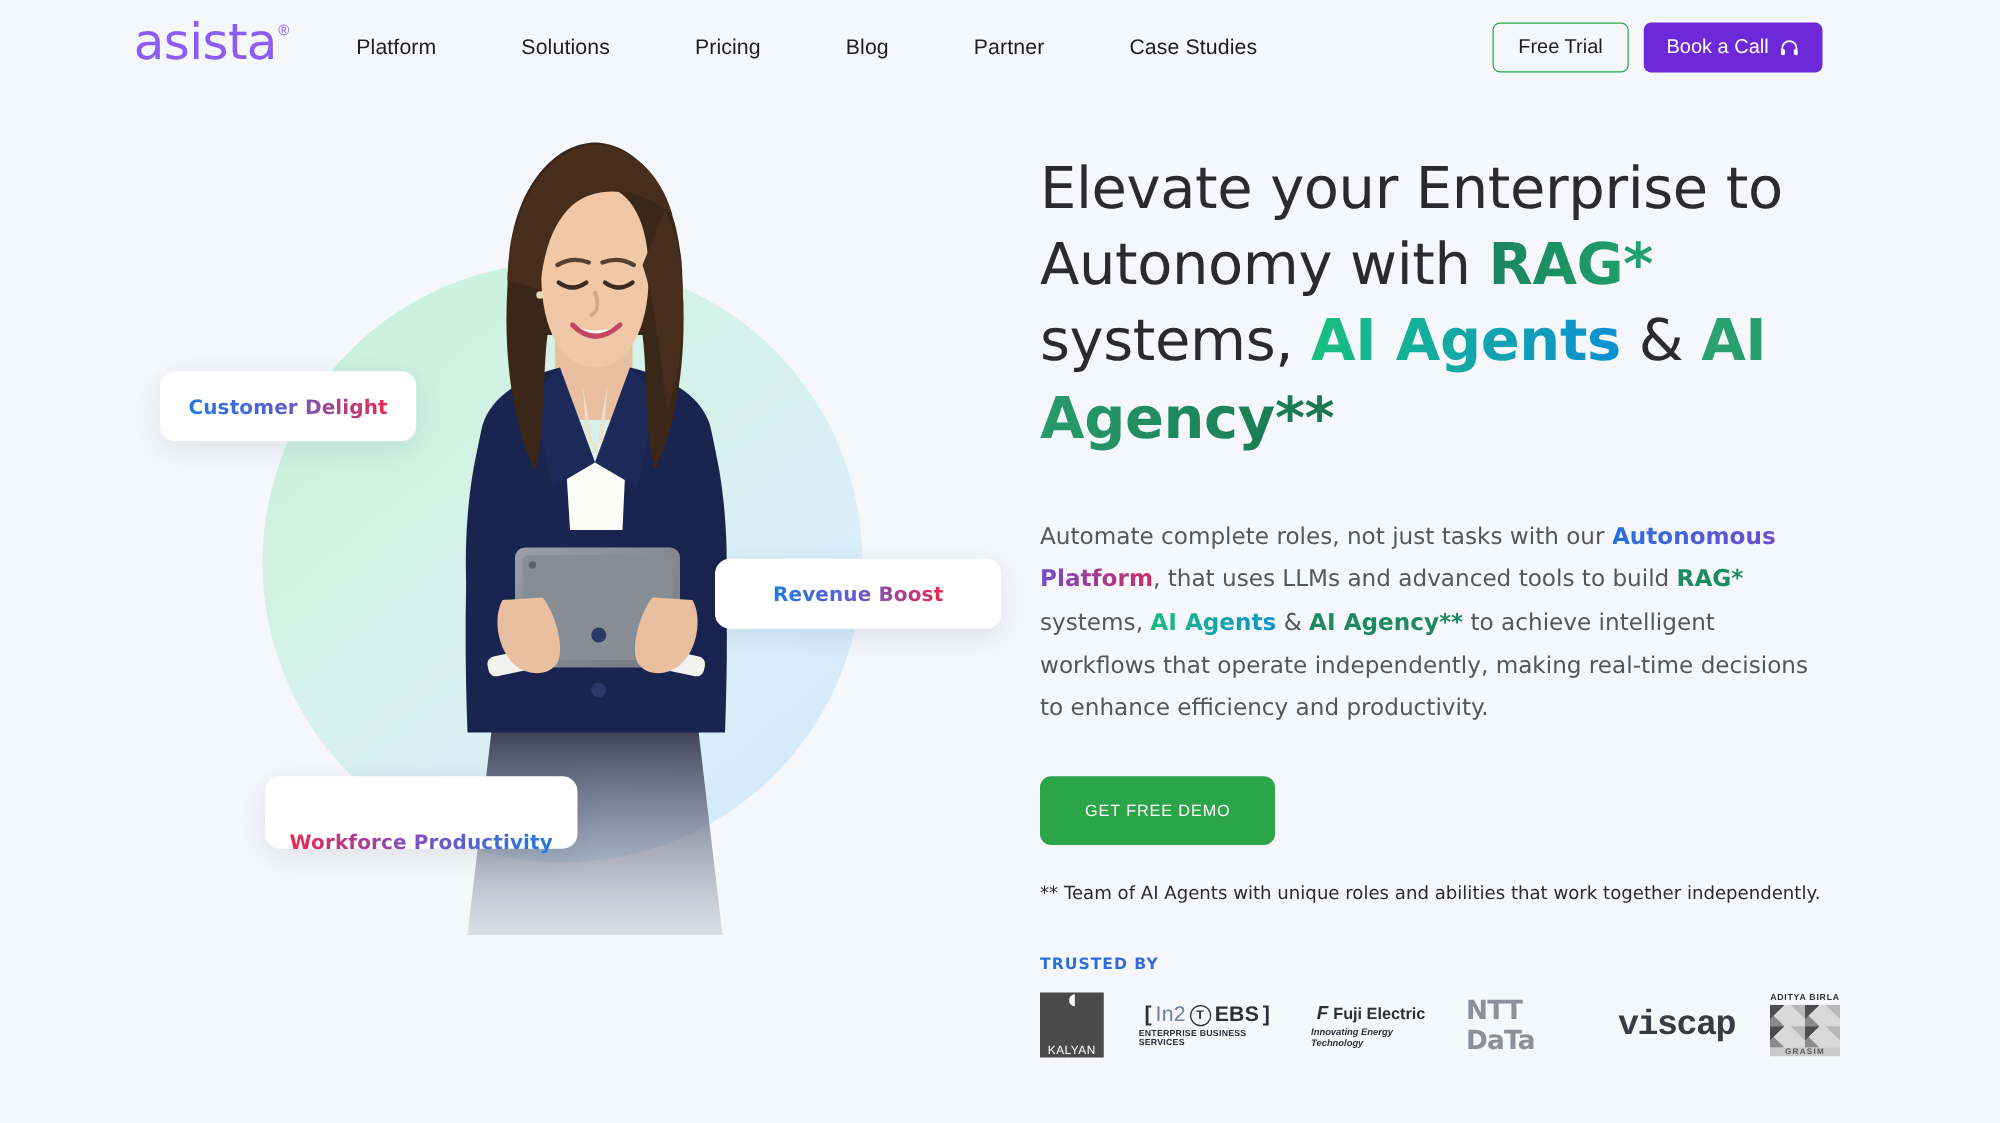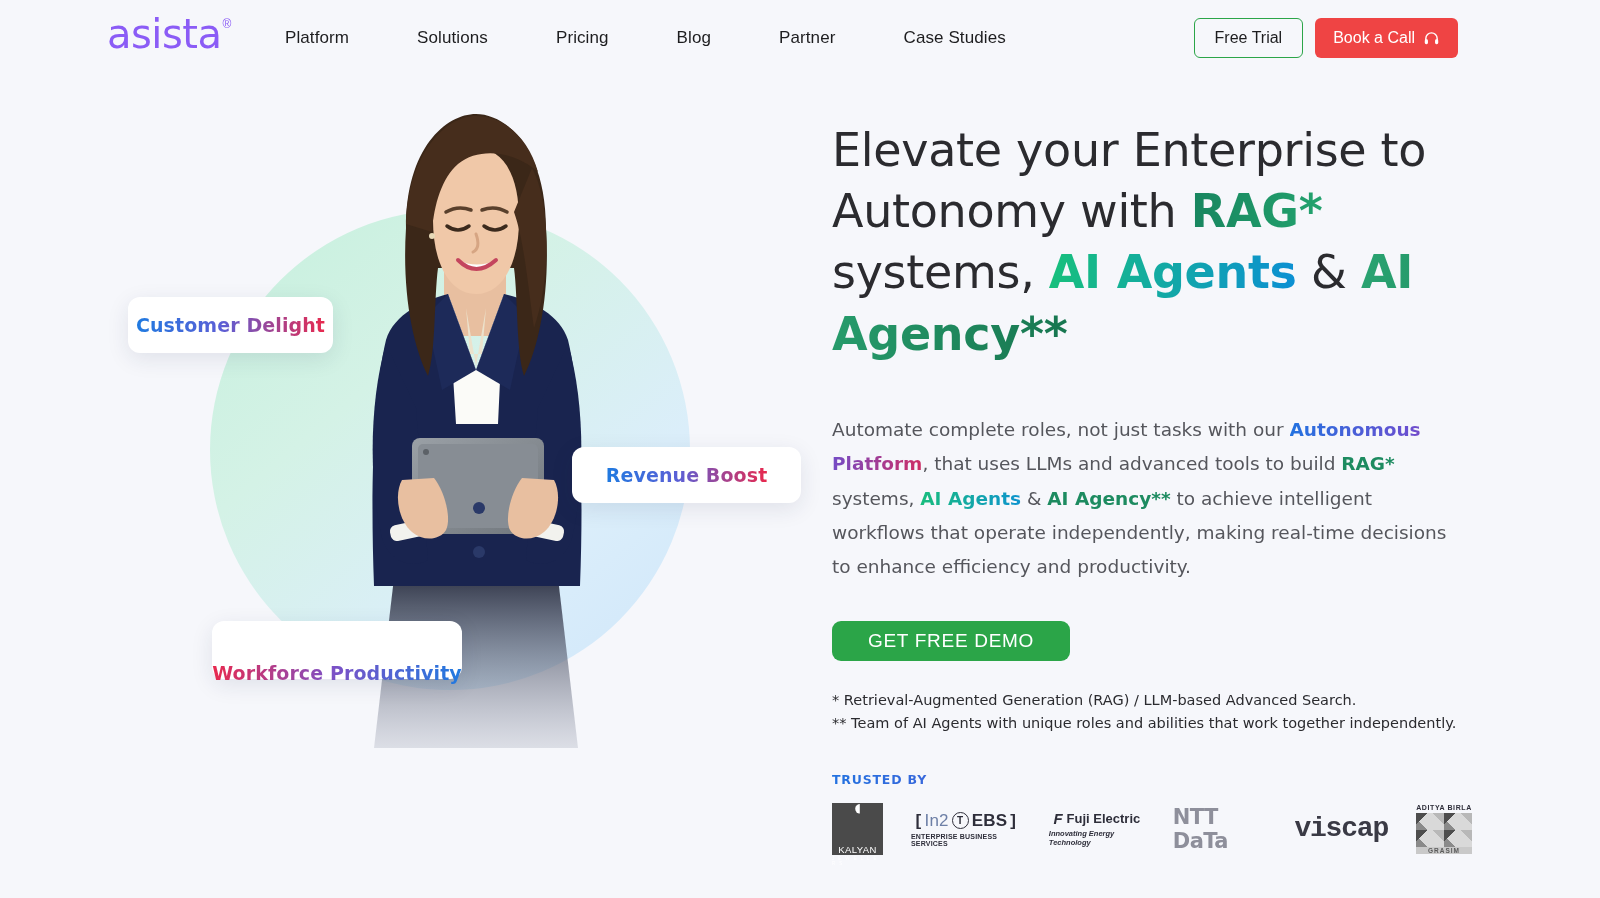--- a/index.html
+++ b/index.html
@@ -40,21 +40,21 @@
   .header-actions {
     position: absolute; right: 142px; top: 0; height: 76px;
     display: flex; align-items: center; gap: 12px;
   }
   .btn-outline {
     border: 1.6px solid #2ba548; color: #1d1d1f; background: #f6f7fb;
     border-radius: 6px; padding: 10px 20px; font-size: 16px;
     cursor: pointer; font-family: "Liberation Sans", sans-serif; white-space: nowrap;
   }
   .btn-filled {
-    background: #ef4444; color: #fff; border: none; border-radius: 6px;
+    background: #6d28d9; color: #fff; border: none; border-radius: 6px;
     padding: 11px 18px; font-size: 16px; cursor: pointer;
     display: flex; align-items: center; gap: 8px;
     font-family: "Liberation Sans", sans-serif; white-space: nowrap;
   }
   .headset-icon { display: inline-flex; align-items: center; }
 
   
   .hero-left {
     position: absolute; left: 60px; top: 90px; width: 740px; height: 640px;
   }
@@ -62,21 +62,21 @@
     position: absolute; left: 150px; top: 120px; width: 480px; height: 480px;
     border-radius: 50%;
     background: linear-gradient(140deg, #c6f0dd 0%, #d4f2e6 35%, #dbeefa 70%, #cfe6fa 100%);
   }
   .person { position: absolute; left: 206px; top: 18px; width: 420px; height: 640px; }
 
   .floating-card {
     position: absolute; background: #ffffff; border-radius: 12px;
     box-shadow: 0 6px 22px rgba(30, 40, 80, 0.10);
     display: flex; align-items: center; justify-content: center;
-    font-weight: bold; font-size: 19px; letter-spacing: 0.1px;
+    font-weight: bold; font-size: 16px; letter-spacing: 0.1px;
     font-family: "DejaVu Sans", sans-serif;
   }
   .card-delight { left: 68px; top: 207px; width: 205px; height: 56px; }
   .card-revenue { left: 512px; top: 357px; width: 229px; height: 56px; }
   .card-workforce { left: 152px; top: 531px; width: 250px; height: 58px; }
 
   .grad-blue-red {
     background: linear-gradient(90deg, #1f7ae0 0%, #5b5fd6 45%, #e8294e 100%);
     -webkit-background-clip: text; background-clip: text; color: transparent;
   }
@@ -120,21 +120,21 @@
   .sc-rag { font-weight: bold; color: #1d8b60; }
   .sc-agents {
     font-weight: bold;
     background: linear-gradient(95deg, #19bd7c 0%, #0d93cf 100%);
     -webkit-background-clip: text; background-clip: text; color: transparent;
   }
   .sc-agency { font-weight: bold; color: #1d8b60; }
 
   .cta-btn {
     margin-top: 36px; background: #2ba548; color: #fff; border: none;
-    border-radius: 9px; padding: 0 36px; height: 40px; font-size: 19px;
+    border-radius: 9px; padding: 0 36px; height: 55px; font-size: 13px;
     letter-spacing: 0.7px; cursor: pointer;
     font-family: "Liberation Sans", sans-serif;
   }
 
   .footnotes {
     margin-top: 28px; font-size: 14.5px; line-height: 1.62; color: #2b2b2f;
     font-family: "DejaVu Sans", sans-serif;
   }
 
   .trusted-label {
@@ -310,21 +310,20 @@
 
   <div class="hero-right">
 
     <h1 class="headline"><span>Elevate your Enterprise to Autonomy with </span><span class="hl-rag">RAG*</span><span> systems, </span><span class="hl-agents">AI Agents</span><span> &amp; </span><span class="hl-agency">AI Agency**</span></h1>
 
     <p class="subcopy"><span>Automate complete roles, not just tasks with our </span><span class="sc-platform">Autonomous Platform</span><span>, that uses LLMs and advanced tools to build </span><span class="sc-rag">RAG*</span><span> systems, </span><span class="sc-agents">AI Agents</span><span> &amp; </span><span class="sc-agency">AI Agency**</span><span> to achieve intelligent workflows that operate independently, making real-time decisions to enhance efficiency and productivity.</span></p>
 
     <button class="cta-btn">GET FREE DEMO</button>
 
     <div class="footnotes">
-      <div>* Retrieval-Augmented Generation (RAG) / LLM-based Advanced Search.</div>
       <div>** Team of AI Agents with unique roles and abilities that work together independently.</div>
     </div>
 
     <div class="trusted-label">TRUSTED BY</div>
 
     <div class="logos-row">
 
       <div class="logo-cell lg-kalyan">
         <span class="k-mark">◖</span>
         <span class="k-name">KALYAN</span>

